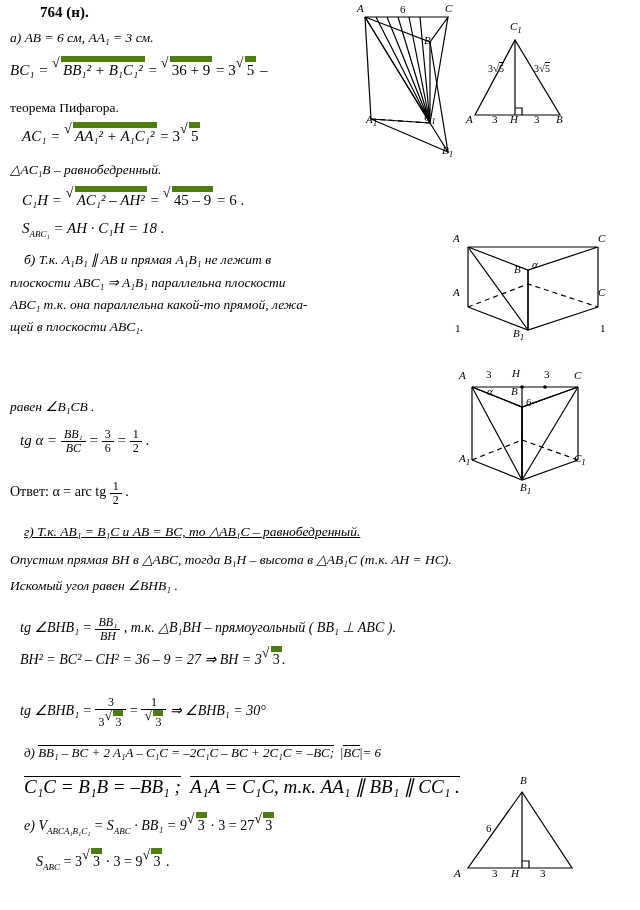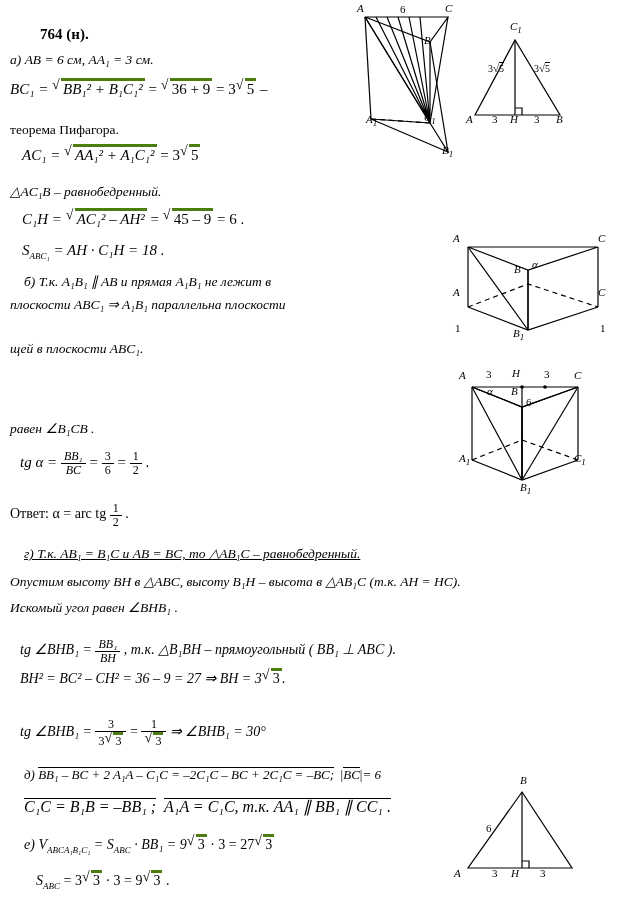--- a/index.html
+++ b/index.html
@@ -4,29 +4,29 @@
 <style>
   html,body{margin:0;padding:0;}
   body{
     width:640px;height:910px;background:#ffffff;
     font-family:"Liberation Serif", serif;
     color:#000;
     position:relative;
     overflow:hidden;
   }
   .page{position:relative;width:640px;height:910px;}
-  .txt{position:absolute;white-space:nowrap;font-size:13.5px;line-height:1.15;margin-top:22px;}
+  .txt{position:absolute;white-space:nowrap;font-size:13.5px;line-height:1.15;}
   .it{font-style:italic;}
   .b{font-weight:bold;}
   .frac{display:inline-block;vertical-align:middle;text-align:center;font-size:12px;line-height:1.05;}
   .frac .num{display:block;padding:0 3px;border-bottom:1px solid #000;}
   .frac .den{display:block;padding:0 3px;}
   .sqrt{display:inline-block;position:relative;padding-left:9px;}
   .sqrt:before{content:"\221A";position:absolute;left:0;top:-1px;font-size:14px;}
-  .sqrt .rad{border-top:3px solid #4d7c0f;padding:0 2px;display:inline-block;}
+  .sqrt .rad{border-top:6px solid #4d7c0f;padding:0 2px;display:inline-block;}
   .sub{font-size:9px;vertical-align:sub;}
   .ovl{border-top:1px solid #000;display:inline-block;padding-top:0px;line-height:1.05;}
   svg{position:absolute;}
   .lbl{position:absolute;font-family:"Liberation Serif", serif;font-size:11px;font-style:italic;}
   .lbln{position:absolute;font-family:"Liberation Serif", serif;font-size:11px;}
 </style>
 </head>
 <body>
 
 <div class="page">
@@ -62,20 +62,21 @@
     <span>= 6 .</span>
   </div>
 
   <div class="txt" style="left:22px;top:220px;font-size:15px;">
     <span class="it">S</span><span class="sub it">ABC₁</span>
     <span class="it">= AH · C₁H = 18 .</span>
   </div>
 
   <div class="txt" style="left:10px;top:275px;"><span class="it">плоскости ABC₁  ⇒  A₁B₁ параллельна плоскости</span></div>
   <div class="txt" style="left:24px;top:252px;"><span class="it">б) Т.к.   A₁B₁ ∥ AB   и прямая A₁B₁ не лежит в</span></div>
+  <div class="txt" style="left:10px;top:297px;"><span class="it">ABC₁ т.к. она параллельна какой-то прямой, лежа-</span></div>
   <div class="txt" style="left:10px;top:319px;"><span class="it">щей в плоскости ABC₁.</span></div>
 
   <div class="txt" style="left:10px;top:399px;"><span class="it">равен ∠B₁CB .</span></div>
 
   <div class="txt" style="left:20px;top:428px;font-size:15px;">
     <span class="it">tg α =</span>
     <span class="frac"><span class="num it">BB₁</span><span class="den it">BC</span></span>
     <span>=</span>
     <span class="frac"><span class="num">3</span><span class="den">6</span></span>
     <span>=</span>
@@ -83,21 +84,21 @@
     <span>.</span>
   </div>
 
   <div class="txt" style="left:10px;top:480px;font-size:14px;">
     <span>Ответ:  α = arc tg</span>
     <span class="frac"><span class="num">1</span><span class="den">2</span></span>
     <span>.</span>
   </div>
 
   <div class="txt" style="left:24px;top:524px;text-decoration:underline;"><span class="it">г) Т.к. AB₁ = B₁C и AB = BC, то △AB₁C – равнобедренный.</span></div>
-  <div class="txt" style="left:10px;top:552px;"><span class="it">Опустим высоту BH в △ABC, высоту B₁H – высота в △AB₁C  (т.к. AH = HC).</span></div>
+  <div class="txt" style="left:10px;top:552px;"><span class="it">Опустим прямая BH в △ABC, тогда B₁H – высота в △AB₁C  (т.к. AH = HC).</span></div>
   <div class="txt" style="left:10px;top:578px;"><span class="it">Искомый угол равен ∠BHB₁ .</span></div>
 
   <div class="txt" style="left:20px;top:616px;font-size:14px;">
     <span class="it">tg ∠BHB₁ =</span>
     <span class="frac"><span class="num it">BB₁</span><span class="den it">BH</span></span>
     <span class="it">, т.к. △B₁BH  – прямоугольный ( BB₁ ⊥ ABC ).</span>
   </div>
 
   <div class="txt" style="left:20px;top:646px;font-size:14px;">
     <span class="it">BH² = BC² – CH² = 36 – 9 = 27  ⇒  BH = 3</span><span class="sqrt"><span class="rad">3</span></span><span>.</span>
@@ -109,21 +110,21 @@
     <span>=</span>
     <span class="frac"><span class="num">1</span><span class="den"><span class="sqrt"><span class="rad">3</span></span></span></span>
     <span class="it">⇒ ∠BHB₁ = 30°</span>
   </div>
 
   <div class="txt" style="left:24px;top:745px;font-size:13px;">
     <span class="it">д)</span>
     <span class="ovl it">BB₁ – BC + 2 A₁A – C₁C = –2C₁C – BC + 2C₁C = –BC;</span>
     &nbsp;|<span class="ovl it">BC</span>|<span class="it">= 6</span>
   </div>
-  <div class="txt" style="left:24px;top:776px;font-size:16px;">
+  <div class="txt" style="left:24px;top:776px;font-size:19px;">
     <span class="ovl it">C₁C = B₁B = –BB₁ ;</span>&nbsp;
     <span class="ovl it">A₁A = C₁C, т.к.  AA₁ ∥ BB₁ ∥ CC₁ .</span>
   </div>
 
   <div class="txt" style="left:24px;top:812px;font-size:14px;">
     <span class="it">е)  V</span><span class="sub it">ABCA₁B₁C₁</span>
     <span class="it">= S</span><span class="sub it">ABC</span>
     <span class="it">· BB₁ = 9</span><span class="sqrt"><span class="rad">3</span></span>
     <span>· 3 = 27</span><span class="sqrt"><span class="rad">3</span></span>
   </div>

